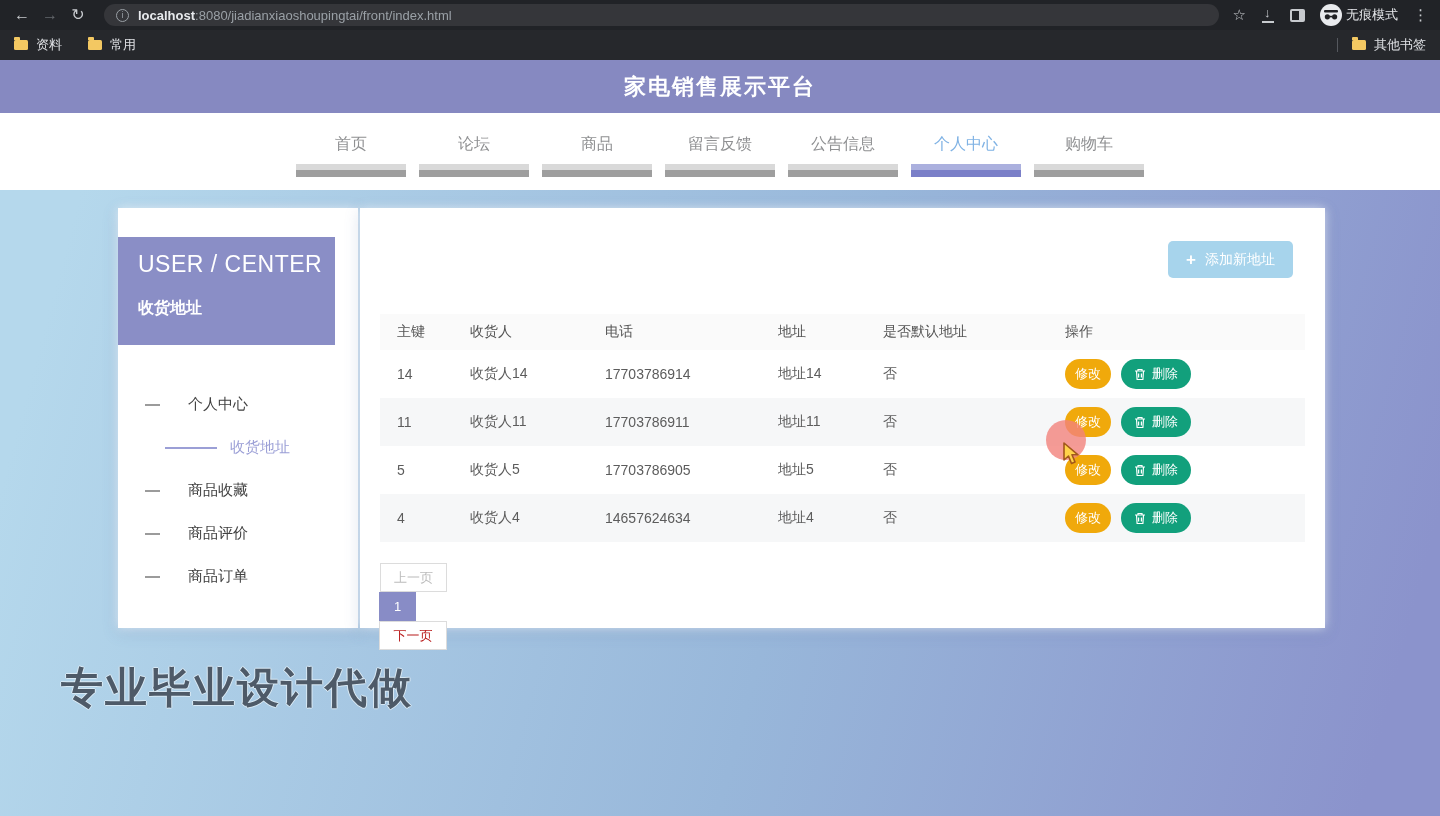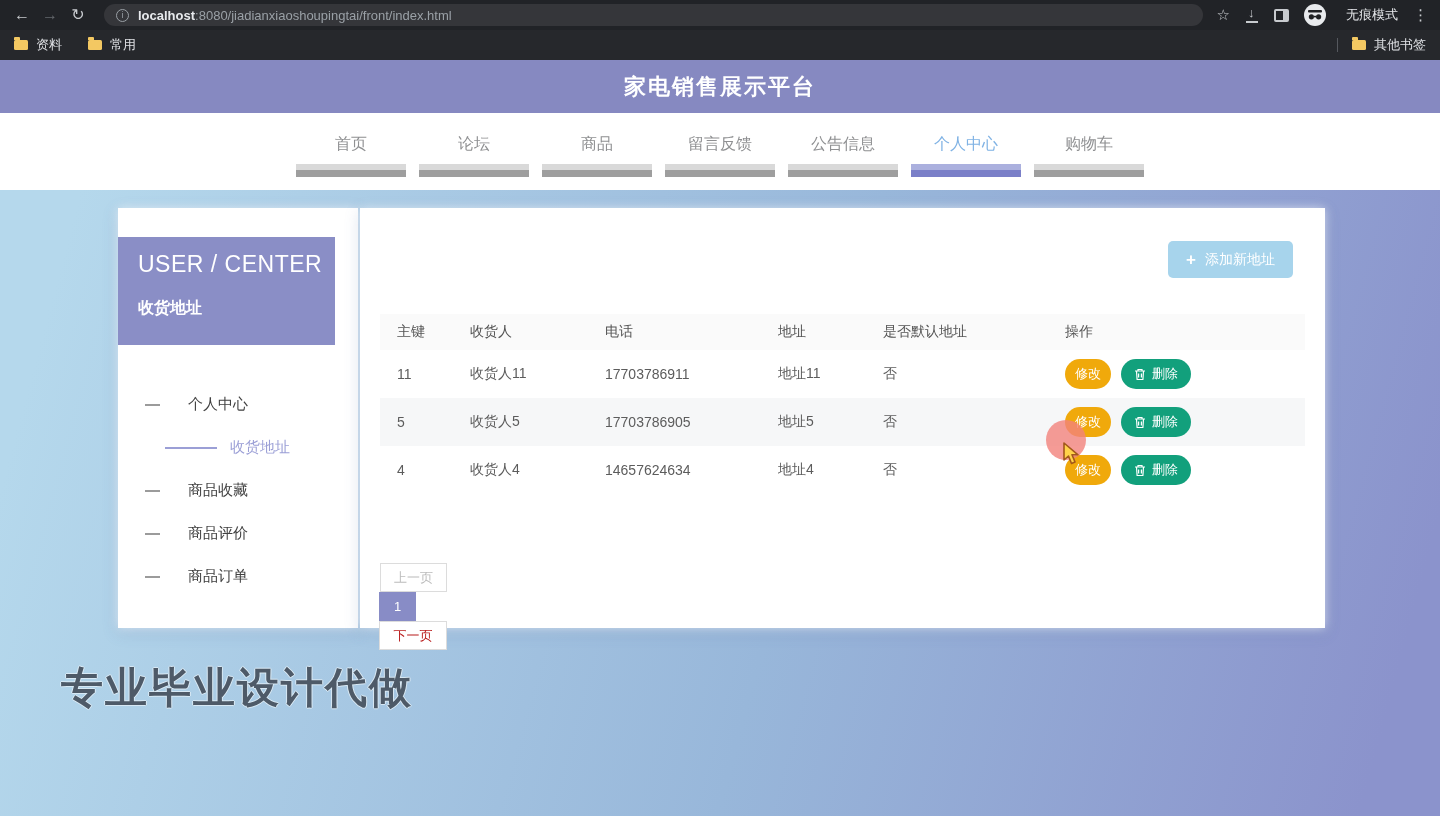--- a/index.html
+++ b/index.html
@@ -14,21 +14,21 @@
   .info-icon { width:13px; height:13px; border:1.4px solid #9aa0a6; border-radius:50%; color:#9aa0a6; font-size:9px; display:flex; align-items:center; justify-content:center; flex:0 0 auto; }
   .url-text { font-size:13px; color:#9aa0a6; white-space:nowrap; overflow:hidden; }
   .url-text .host { color:#e8eaed; font-weight:bold; }
   .right-cluster { display:flex; align-items:center; gap:15px; padding-right:2px; }
   .star { color:#c7cace; font-size:15px; cursor:pointer; }
   .dl { position:relative; width:14px; height:15px; color:#c7cace; cursor:pointer; }
   .dl::before { content:"↓"; position:absolute; top:-3px; left:3px; font-size:13px; }
   .dl::after { content:""; position:absolute; bottom:0; left:1px; width:12px; height:2px; background:currentColor; }
   .panel-icon { width:15px; height:13px; border:2px solid #c7cace; border-radius:2px; position:relative; cursor:pointer; }
   .panel-icon::after { content:""; position:absolute; top:0; right:0; width:4px; height:9px; background:#c7cace; }
-  .incog { display:flex; align-items:center; gap:20px; }
+  .incog { display:flex; align-items:center; gap:4px; }
   .incog-circle { width:22px; height:22px; border-radius:50%; background:#e8eaed; display:flex; align-items:center; justify-content:center; }
   .incog-label { color:#e8eaed; font-size:13px; }
   .dots { color:#c7cace; font-size:15px; cursor:pointer; letter-spacing:0; }
 
   .bookmarks-bar { height:30px; background:#26282c; display:flex; align-items:center; padding:0 14px; gap:26px; font-size:13px; color:#dfe1e5; }
   .bm { display:flex; align-items:center; gap:8px; cursor:pointer; }
   .folder { width:14px; height:10px; background:#f3c862; border-radius:1.5px; position:relative; flex:0 0 auto; }
   .folder::before { content:""; position:absolute; top:-3px; left:0; width:6px; height:3px; background:#f3c862; border-radius:1px 1px 0 0; }
   .bm-right { margin-left:auto; display:flex; align-items:center; gap:14px; }
   .bm-sep { width:1px; height:14px; background:#55585e; }
@@ -238,20 +238,33 @@
                 <th>主键</th>
                 <th>收货人</th>
                 <th>电话</th>
                 <th>地址</th>
                 <th>是否默认地址</th>
                 <th>操作</th>
               </tr>
             </thead>
           <tbody>
               <tr>
+                <td>14</td>
+                <td>收货人14</td>
+                <td>17703786914</td>
+                <td>地址14</td>
+                <td>否</td>
+                <td><button class="btn-edit">修改</button><button class="btn-del">
+                    <svg width="12" height="13" viewBox="0 0 12 13">
+                      <path d="M1 3h10M4 3V1.5h4V3M2.5 3l.6 8.5h5.8L9.5 3M4.6 5.5v4M7.4 5.5v4" stroke="#fff" stroke-width="1.2" fill="none"></path>
+                    </svg>
+                    <span>删除</span>
+                  </button></td>
+              </tr>
+              <tr>
                 <td>11</td>
                 <td>收货人11</td>
                 <td>17703786911</td>
                 <td>地址11</td>
                 <td>否</td>
                 <td><button class="btn-edit">修改</button><button class="btn-del">
                     <svg width="12" height="13" viewBox="0 0 12 13">
                       <path d="M1 3h10M4 3V1.5h4V3M2.5 3l.6 8.5h5.8L9.5 3M4.6 5.5v4M7.4 5.5v4" stroke="#fff" stroke-width="1.2" fill="none"></path>
                     </svg>
                     <span>删除</span>

